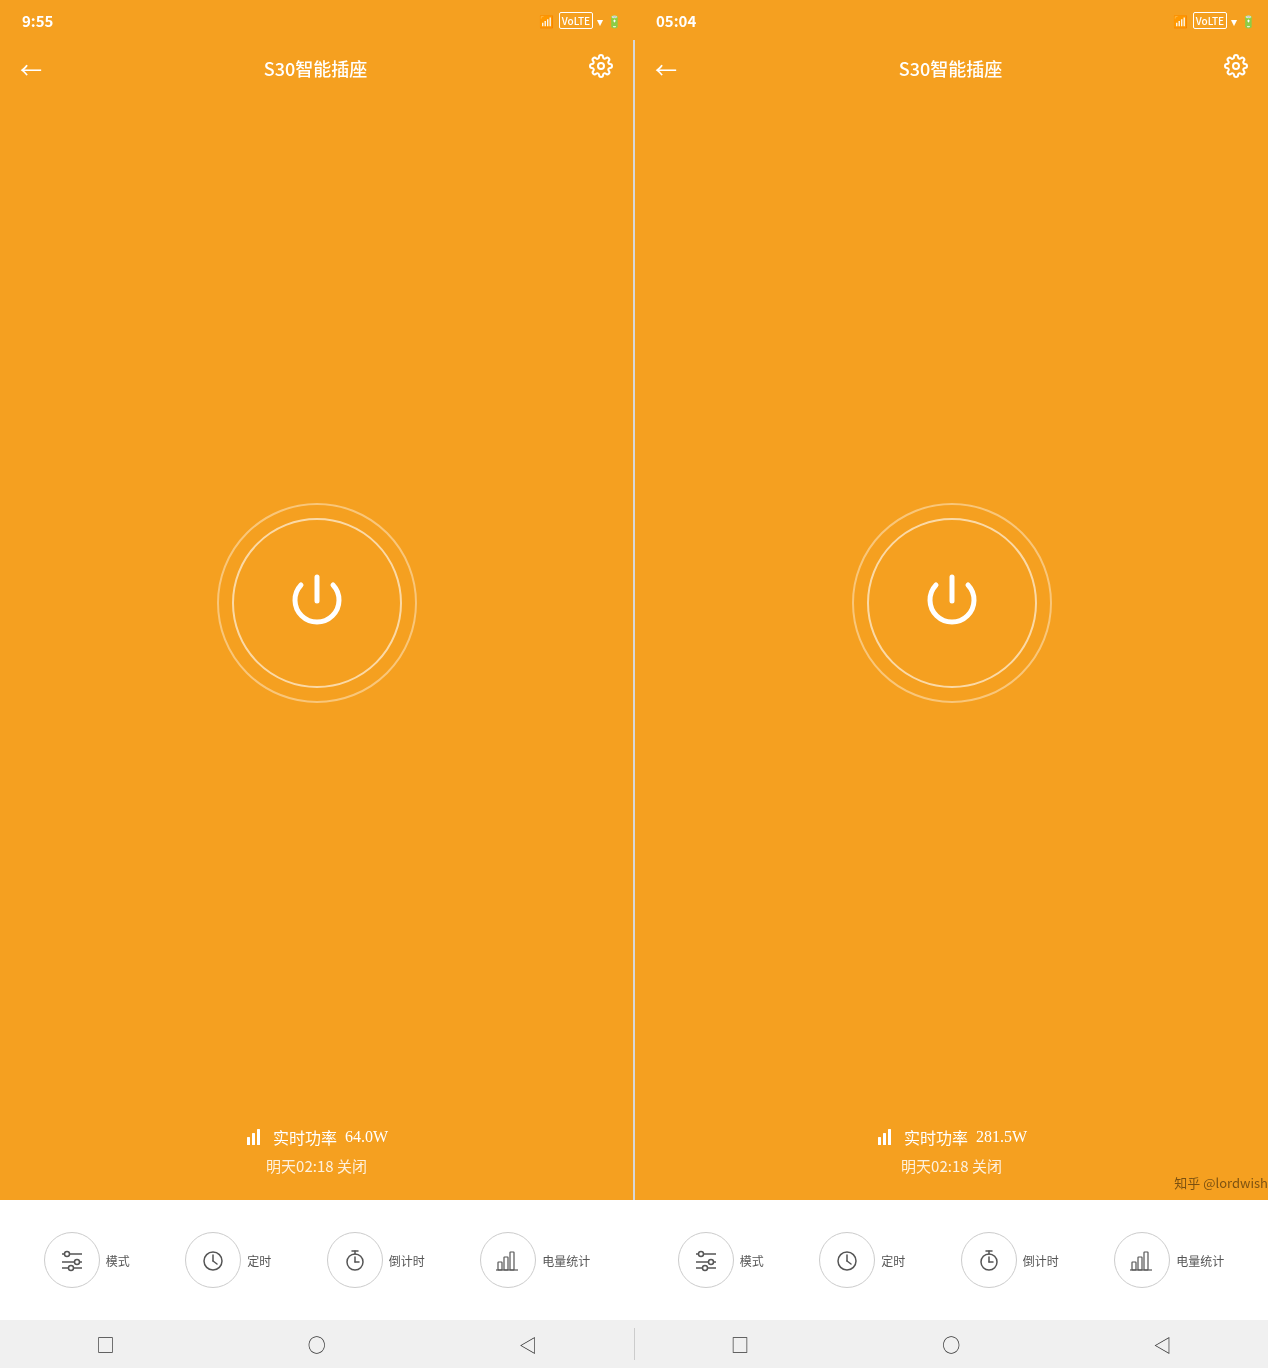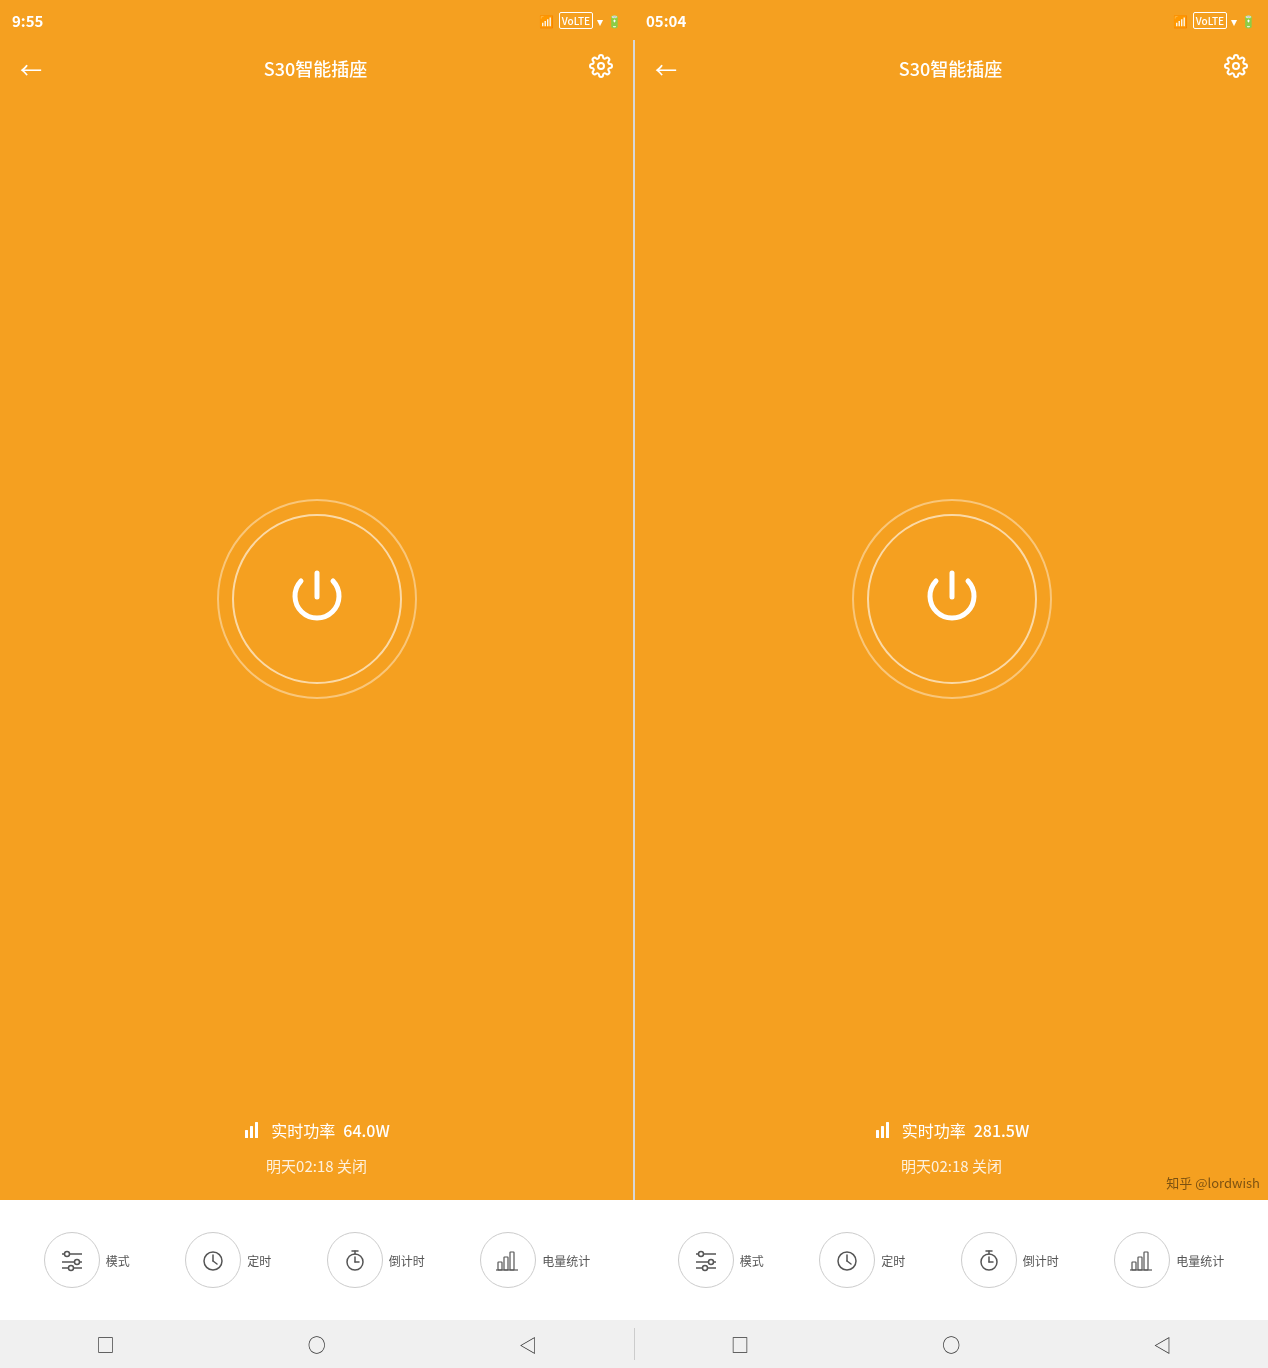--- a/index.html
+++ b/index.html
@@ -22,20 +22,21 @@
     }
     .status-half {
       flex: 1;
       display: flex;
       align-items: center;
       justify-content: space-between;
       padding: 0 12px;
       font-size: 13px;
       color: white;
       font-weight: 500;
+      margin-left: 10px;
     }
     .status-left-icons {
       display: flex;
       align-items: center;
       gap: 4px;
       font-size: 12px;
     }
     .status-right-icons {
       display: flex;
       align-items: center;
@@ -128,31 +129,32 @@
       width: 80px;
       height: 80px;
     }
 
     
     .stats-area {
       padding: 16px 20px 24px;
       display: flex;
       flex-direction: column;
       align-items: center;
-      gap: 13px;
+      gap: 6px;
     }
     .power-reading {
       display: flex;
       align-items: center;
       gap: 8px;
       color: white;
       font-size: 16px;
     }
     .power-value {
       font-weight: 500;
+      font-family: Liberation Serif, serif;
     }
     .schedule-text {
       color: rgba(255,255,255,0.85);
       font-size: 15px;
     }
 
     
     .bottom-toolbar {
       display: flex;
       width: 100%;
@@ -222,21 +224,21 @@
     .nav-divider-v {
       width: 1px;
       height: 32px;
       background: #ccc;
     }
 
     
     .watermark {
       position: absolute;
       bottom: 8px;
-      right: 8px;
+      right: 0;
       font-size: 13px;
       color: rgba(0,0,0,0.5);
       z-index: 10;
     }
   </style>
 </head>
 <body>
 
 <div class="status-bar">
   <div class="status-half">

